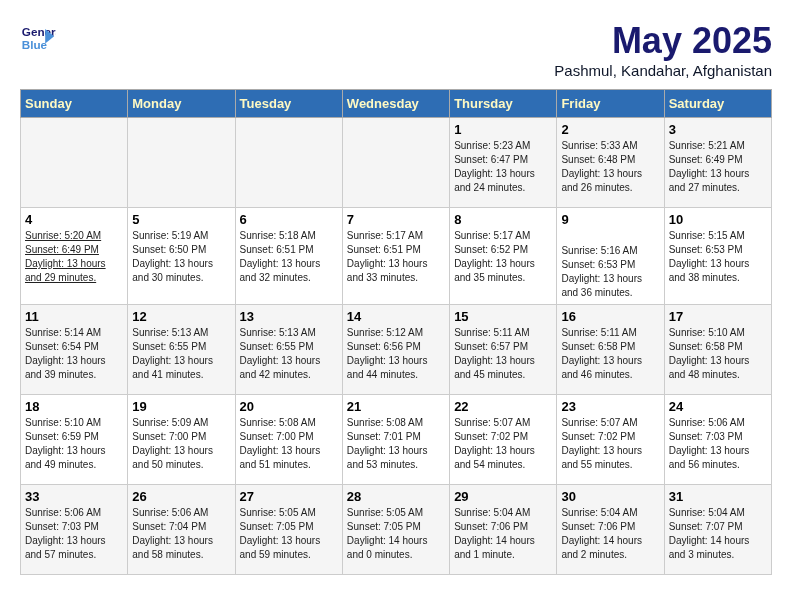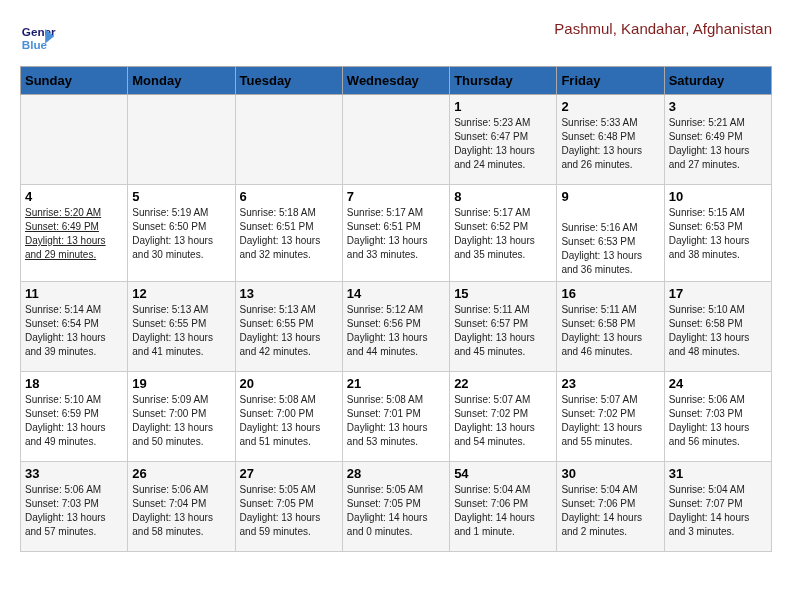--- a/index.html
+++ b/index.html
@@ -28,30 +28,30 @@
     .title-section {
       text-align: right;
     }
     .main-title {
       font-size: 36px;
       font-weight: bold;
       color: #1a1a6e;
     }
     .subtitle {
       font-size: 15px;
-      color: #7f1d1d;
+      color: #0f172a;
     }
     table {
       width: 100%;
       border-collapse: collapse;
       font-size: 11px;
     }
     thead tr th {
       background-color: #2e6db4;
-      color: #000000;
+      color: #fef9c3;
       padding: 6px 4px;
       text-align: left;
       font-size: 13px;
       font-weight: bold;
       border: 1px solid #aaa;
     }
     tbody tr td {
       border: 1px solid #ccc;
       vertical-align: top;
       padding: 4px;
@@ -83,20 +83,21 @@
 
 <div class="header-section">
   <div class="logo">
     <svg class="logo-icon" viewBox="0 0 40 40">
       <text x="2" y="18" font-size="13" font-weight="bold" fill="#1a1a6e">General</text>
       <text x="2" y="32" font-size="13" font-weight="bold" fill="#4a90d9">Blue</text>
       <polygon points="28,10 38,18 28,26" fill="#4a90d9"></polygon>
     </svg>
   </div>
   <div class="title-section">
+    <div class="main-title">May 2025</div>
     <div class="subtitle">Pashmul, Kandahar, Afghanistan</div>
   </div>
 </div>
 
 <table>
   <thead>
     <tr id="header-row">
     <th>Sunday</th>
         <th>Monday</th>
         <th>Tuesday</th>
@@ -310,21 +311,21 @@
 and 59 minutes.</div>
         </td>
         <td>
           <div class="day-number">28</div>
           <div class="day-info" style="white-space: pre-line;">Sunrise: 5:05 AM
 Sunset: 7:05 PM
 Daylight: 14 hours
 and 0 minutes.</div>
         </td>
         <td>
-          <div class="day-number">54</div>
+          <div class="day-number">29</div>
           <div class="day-info" style="white-space: pre-line;">Sunrise: 5:04 AM
 Sunset: 7:06 PM
 Daylight: 14 hours
 and 1 minute.</div>
         </td>
         <td>
           <div class="day-number">30</div>
           <div class="day-info" style="white-space: pre-line;">Sunrise: 5:04 AM
 Sunset: 7:06 PM
 Daylight: 14 hours

